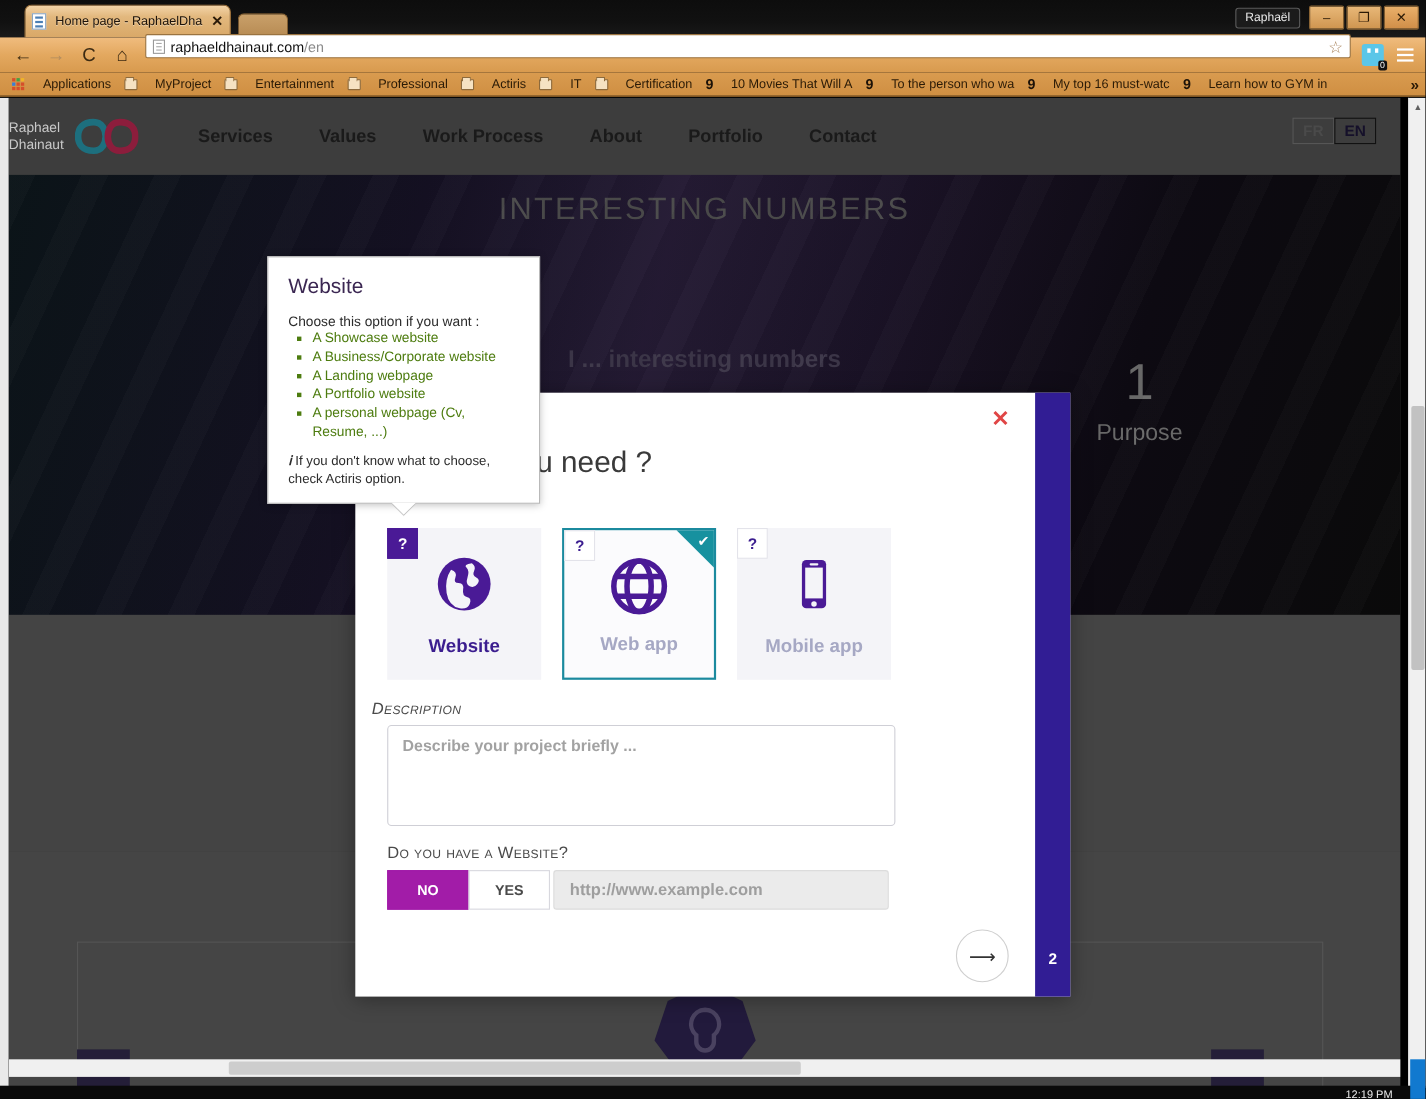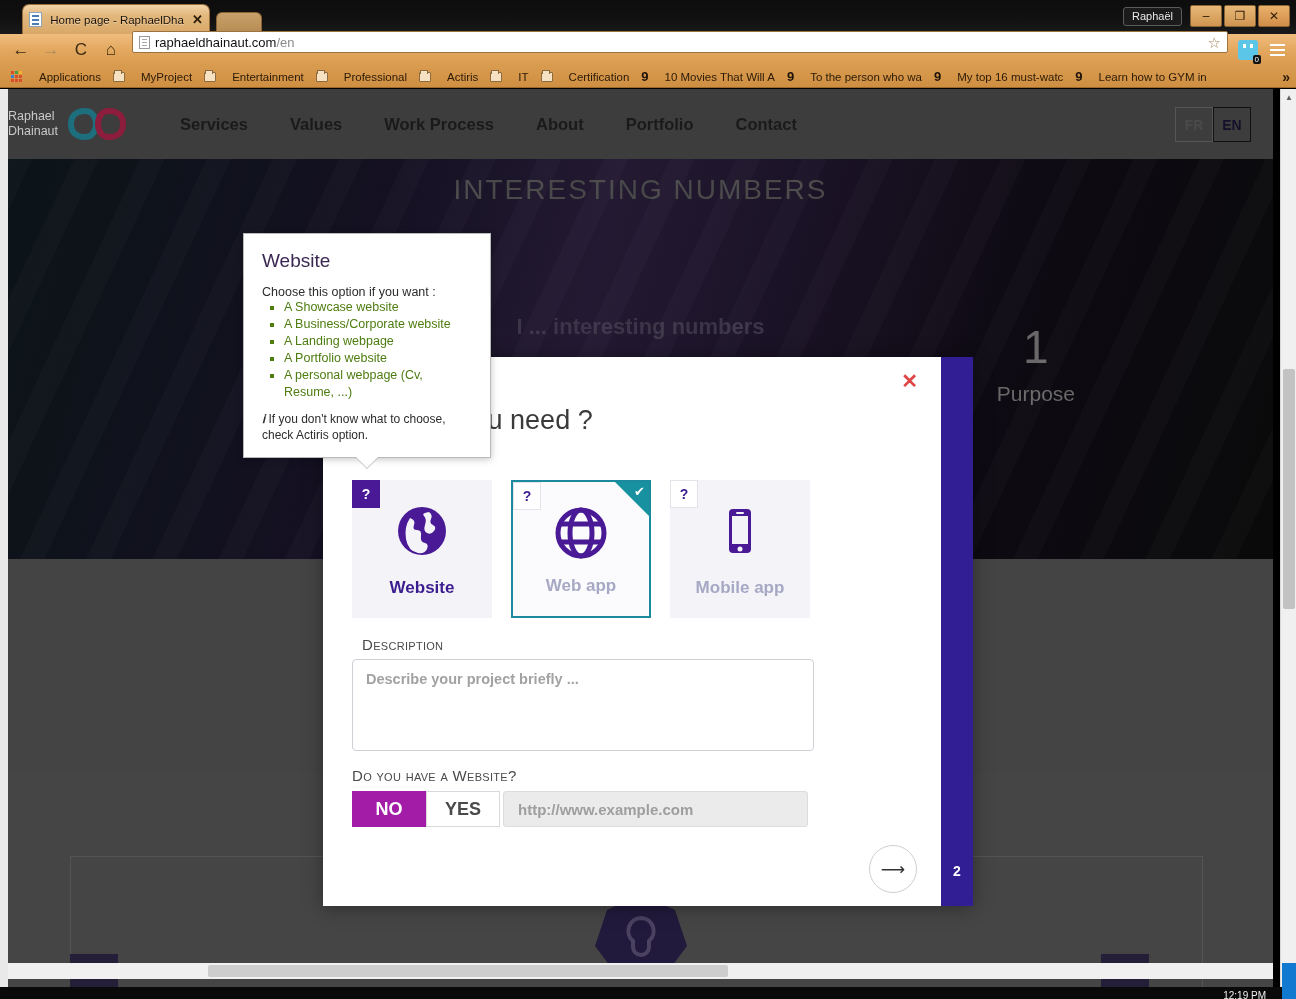--- a/index.html
+++ b/index.html
@@ -109,21 +109,21 @@
   .site-header {
     position:absolute;left:0;top:0;width:1265px;height:70px;background:#3d3d3d;
     display:flex;align-items:center;
   }
   .logo-wrap{display:flex;align-items:center;gap:10px;}
   .logo-txt{font-size:12.5px;color:#c9c9c9;line-height:15px;}
   .logo-mark{width:58px;height:34px;}
   .mainnav{display:flex;align-items:center;gap:42px;margin-left:54px;}
   .mainnav a{font-size:16.5px;color:#1a1a1a;font-weight:bold;text-decoration:none;cursor:pointer;}
   .langs{position:absolute;right:22px;top:18px;display:flex;}
-  .lang{width:38px;height:35px;display:flex;align-items:center;justify-content:center;
+  .lang{width:38px;height:24px;display:flex;align-items:center;justify-content:center;
     font-size:14px;font-weight:bold;color:#4a4a4a;border:1px solid #565656;cursor:pointer;}
   .lang.active{color:#15102a;border:1px solid #111;}
 
   .hero {
     position:absolute;left:0;top:70px;width:1265px;height:400px;
     background:linear-gradient(105deg,#0b1418 0%,#141022 28%,#241a33 45%,#1a1226 60%,#0d0a12 78%,#0a0a0a 100%);
   }
   .hero:after{
     content:"";position:absolute;inset:0;
     background:repeating-linear-gradient(115deg,rgba(255,255,255,.018) 0 22px,rgba(0,0,0,.02) 22px 60px);
@@ -204,33 +204,33 @@
   .card-ico svg{width:54px;height:54px;}
   .card-lbl{
     position:absolute;left:0;bottom:20px;width:100%;text-align:center;
     font-size:17px;font-weight:bold;color:#3b1d8f;
   }
   .card-lbl.muted{color:#a6a8c4;}
 
   .field-lbl{
     font-size:15px;color:#4a4a4a;font-variant:small-caps;letter-spacing:.3px;
   }
-  .desc-lbl{position:absolute;left:39px;top:279px;}
+  .desc-lbl{position:absolute;left:15px;top:279px;font-style:italic;}
   .desc-box{
     position:absolute;left:29px;top:302px;width:462px;height:92px;
     border:1px solid #cfcfd6;border-radius:4px;background:#fff;
     padding:11px 13px;font-size:14.5px;font-weight:bold;color:#a2a2a2;
     resize:none;font-family:"Liberation Sans",sans-serif;
   }
   .desc-box::placeholder{color:#a2a2a2;font-weight:bold;}
   .site-lbl{position:absolute;left:29px;top:410px;}
   .toggle{position:absolute;left:29px;top:434px;display:flex;}
   .tg{
     width:74px;height:36px;display:flex;align-items:center;justify-content:center;
-    font-size:18px;font-weight:bold;border:1px solid #d8d8de;cursor:pointer;
+    font-size:13px;font-weight:bold;border:1px solid #d8d8de;cursor:pointer;
   }
   .tg.on{background:#a21ca8;color:#fff;border-color:#a21ca8;}
   .tg.off{background:#fff;color:#4a4a4a;}
   .url-input{
     position:absolute;left:180px;top:434px;width:305px;height:36px;
     background:#ebebeb;border:1px solid #dcdcdc;border-radius:3px;
     padding:0 14px;font-size:15px;font-weight:bold;color:#9e9e9e;
     font-family:"Liberation Sans",sans-serif;
   }
   .url-input::placeholder{color:#9e9e9e;font-weight:bold;}

